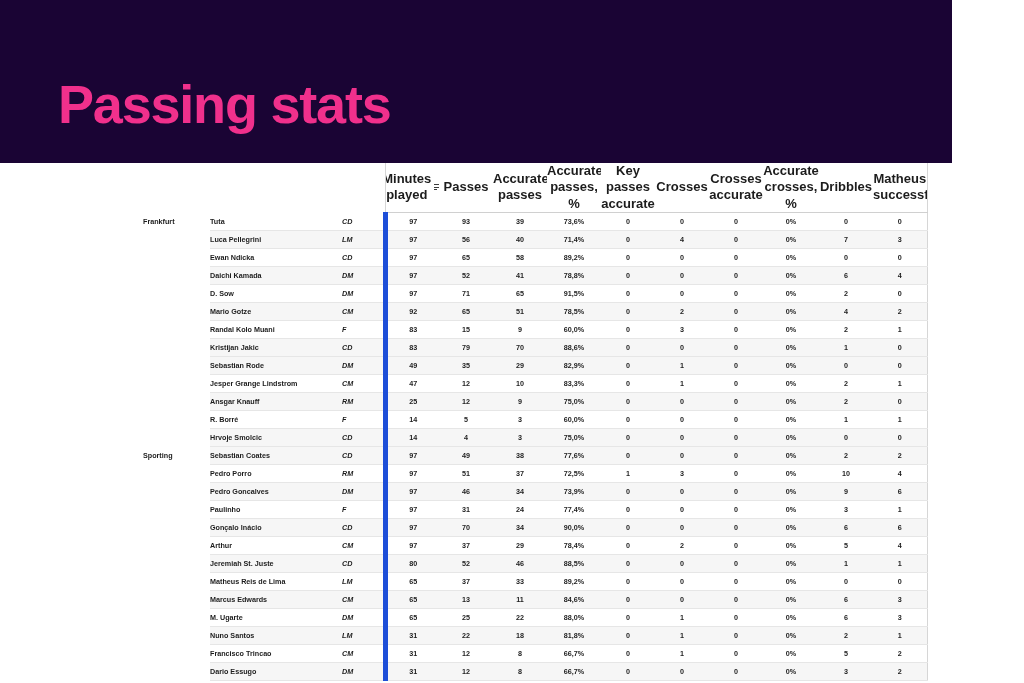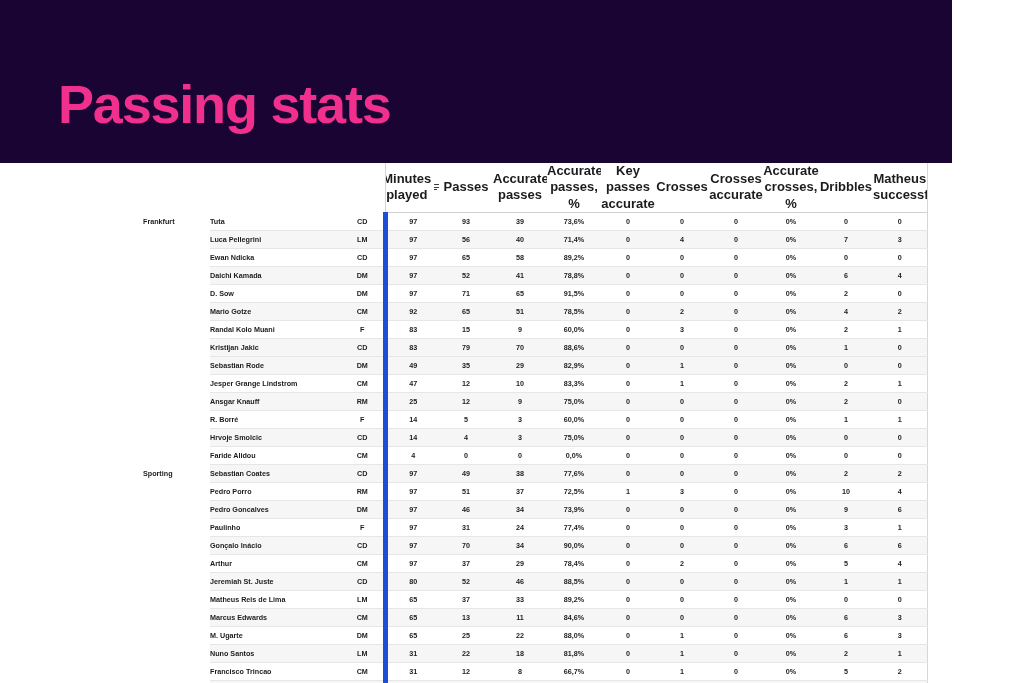--- a/index.html
+++ b/index.html
@@ -141,21 +141,22 @@
     border-bottom: none;
   }
 
   td.name {
     padding-left: 5px;
     text-align: left;
   }
 
   td.pos {
     padding-left: 4px;
-    text-align: center;
+    text-align: left;
+    font-style: italic;
   }
 
   td.num {
     text-align: center;
   }
 
   td.first-num {
     border-left: 5px solid #1d4ed8;
   }
 
@@ -410,35 +411,20 @@
             <td class="num">4</td>
             <td class="num">3</td>
             <td class="num">75,0%</td>
             <td class="num">0</td>
             <td class="num">0</td>
             <td class="num">0</td>
             <td class="num">0%</td>
             <td class="num">0</td>
             <td class="num last-col">0</td>
           </tr>
-          <tr class="odd">
-            <td class="team"></td>
-            <td class="name">Faride Alidou</td>
-            <td class="pos">CM</td>
-            <td class="num first-num">4</td>
-            <td class="num">0</td>
-            <td class="num">0</td>
-            <td class="num">0,0%</td>
-            <td class="num">0</td>
-            <td class="num">0</td>
-            <td class="num">0</td>
-            <td class="num">0%</td>
-            <td class="num">0</td>
-            <td class="num last-col">0</td>
-          </tr>
           <tr class="even">
             <td class="team">Sporting</td>
             <td class="name">Sebastian Coates</td>
             <td class="pos">CD</td>
             <td class="num first-num">97</td>
             <td class="num">49</td>
             <td class="num">38</td>
             <td class="num">77,6%</td>
             <td class="num">0</td>
             <td class="num">0</td>

